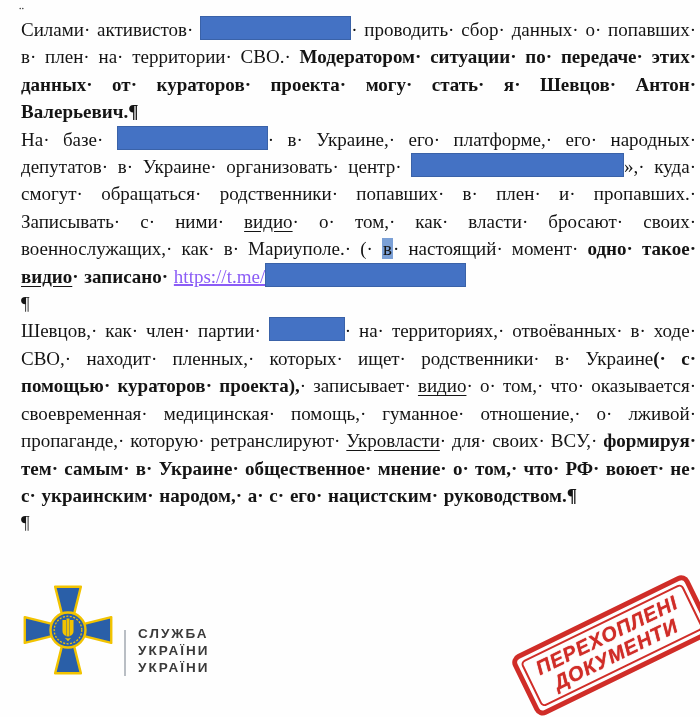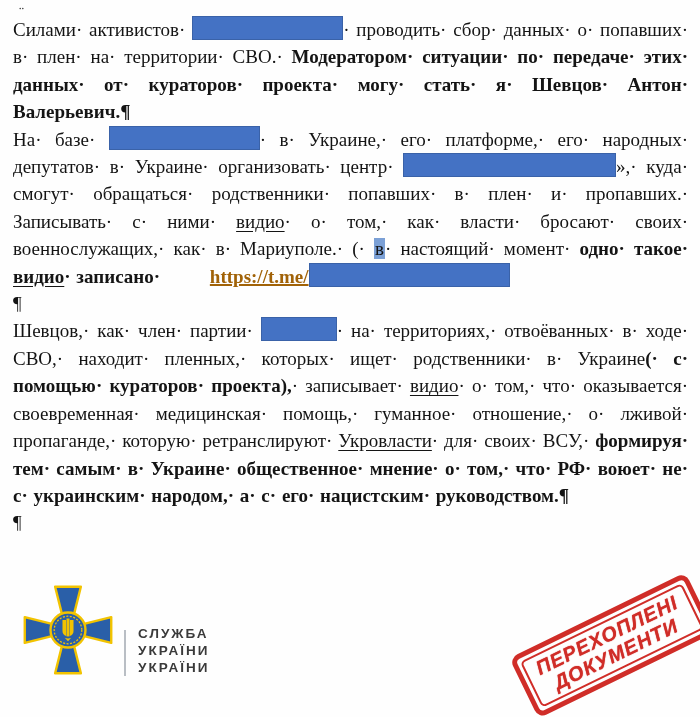--- a/index.html
+++ b/index.html
@@ -8,42 +8,41 @@
     width:700px;height:717px;
     background:#fefefe;
     overflow:hidden;
     font-family:"Liberation Serif", serif;
   }
   .stray-mark{
     position:absolute;left:19px;top:4px;
     font-size:15px;color:#333;letter-spacing:1px;
   }
   .doc{
-    position:absolute;left:13px;top:16px;width:675px;
+    position:absolute;left:21px;top:16px;width:675px;
     text-align:justify;
     font-size:19px;line-height:27.4px;
     color:#141414;
     word-spacing:1px;
   }
   .doc p{margin:0;}
   .b{font-weight:700;}
   .sq{
     text-decoration-line:underline;
     text-decoration-style:wavy;
     text-decoration-color:#e03c31;
     text-decoration-thickness:1px;
     text-underline-offset:3px;
     text-decoration:underline;
   }
   .link{
-    font-weight:700;
-    color:#a16207;
+    font-weight:400;
+    color:#8b5cf6;
     text-decoration:underline;
     text-decoration-thickness:1.5px;
-    margin-left:44px;
   }
   .redact{
     display:inline-block;
     height:22px;
     background:#4472C4;
     border:1px solid #3a62a8;
     vertical-align:-4px;
   }
   .hlblue{
     background:#7ba0d6;

